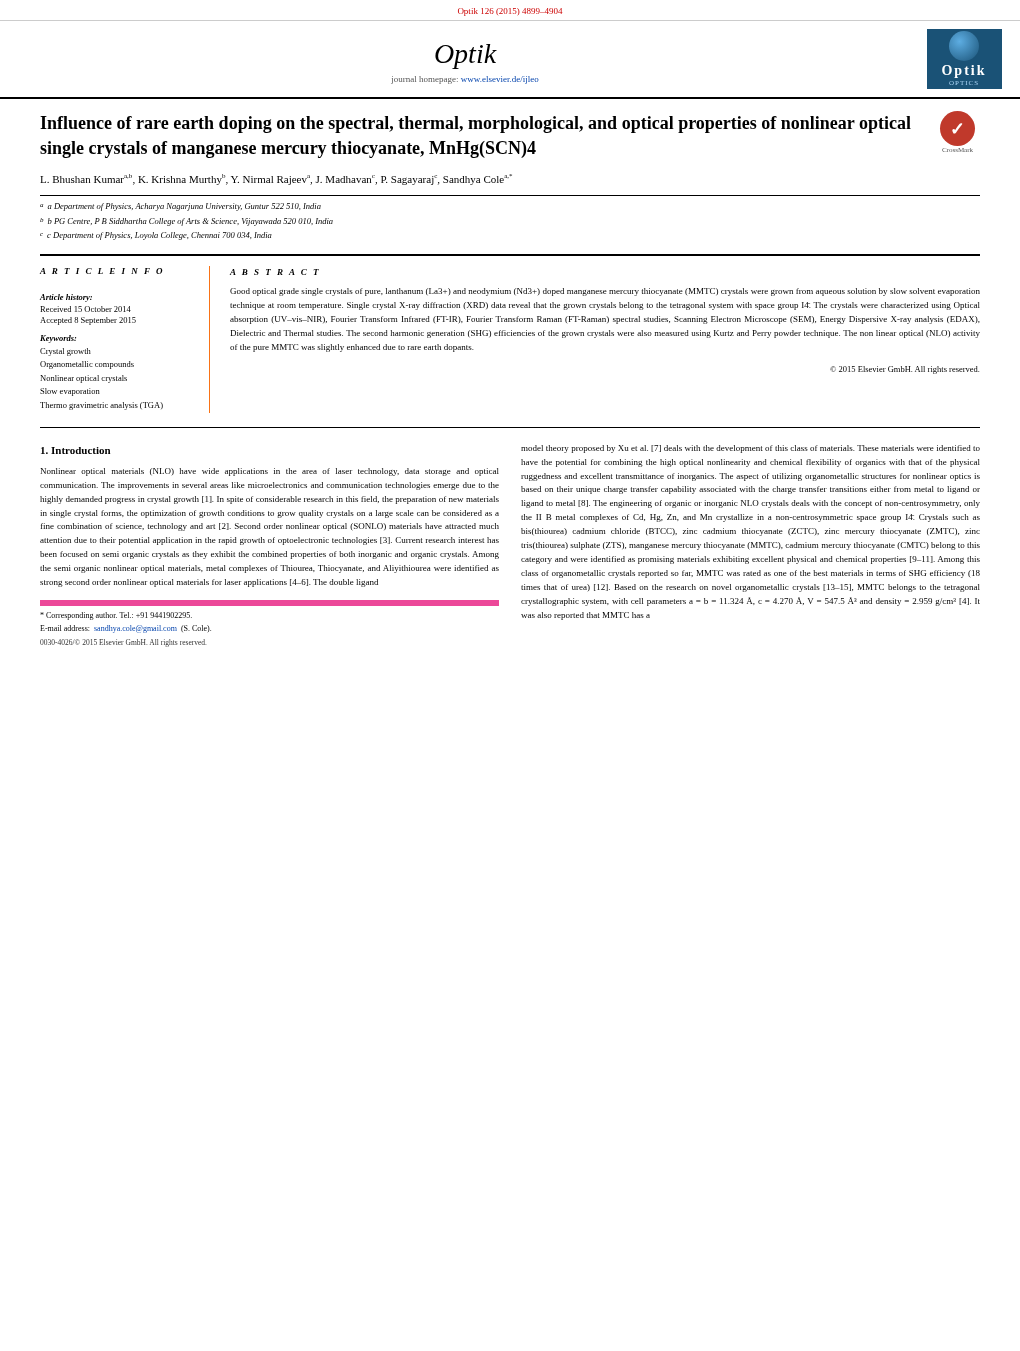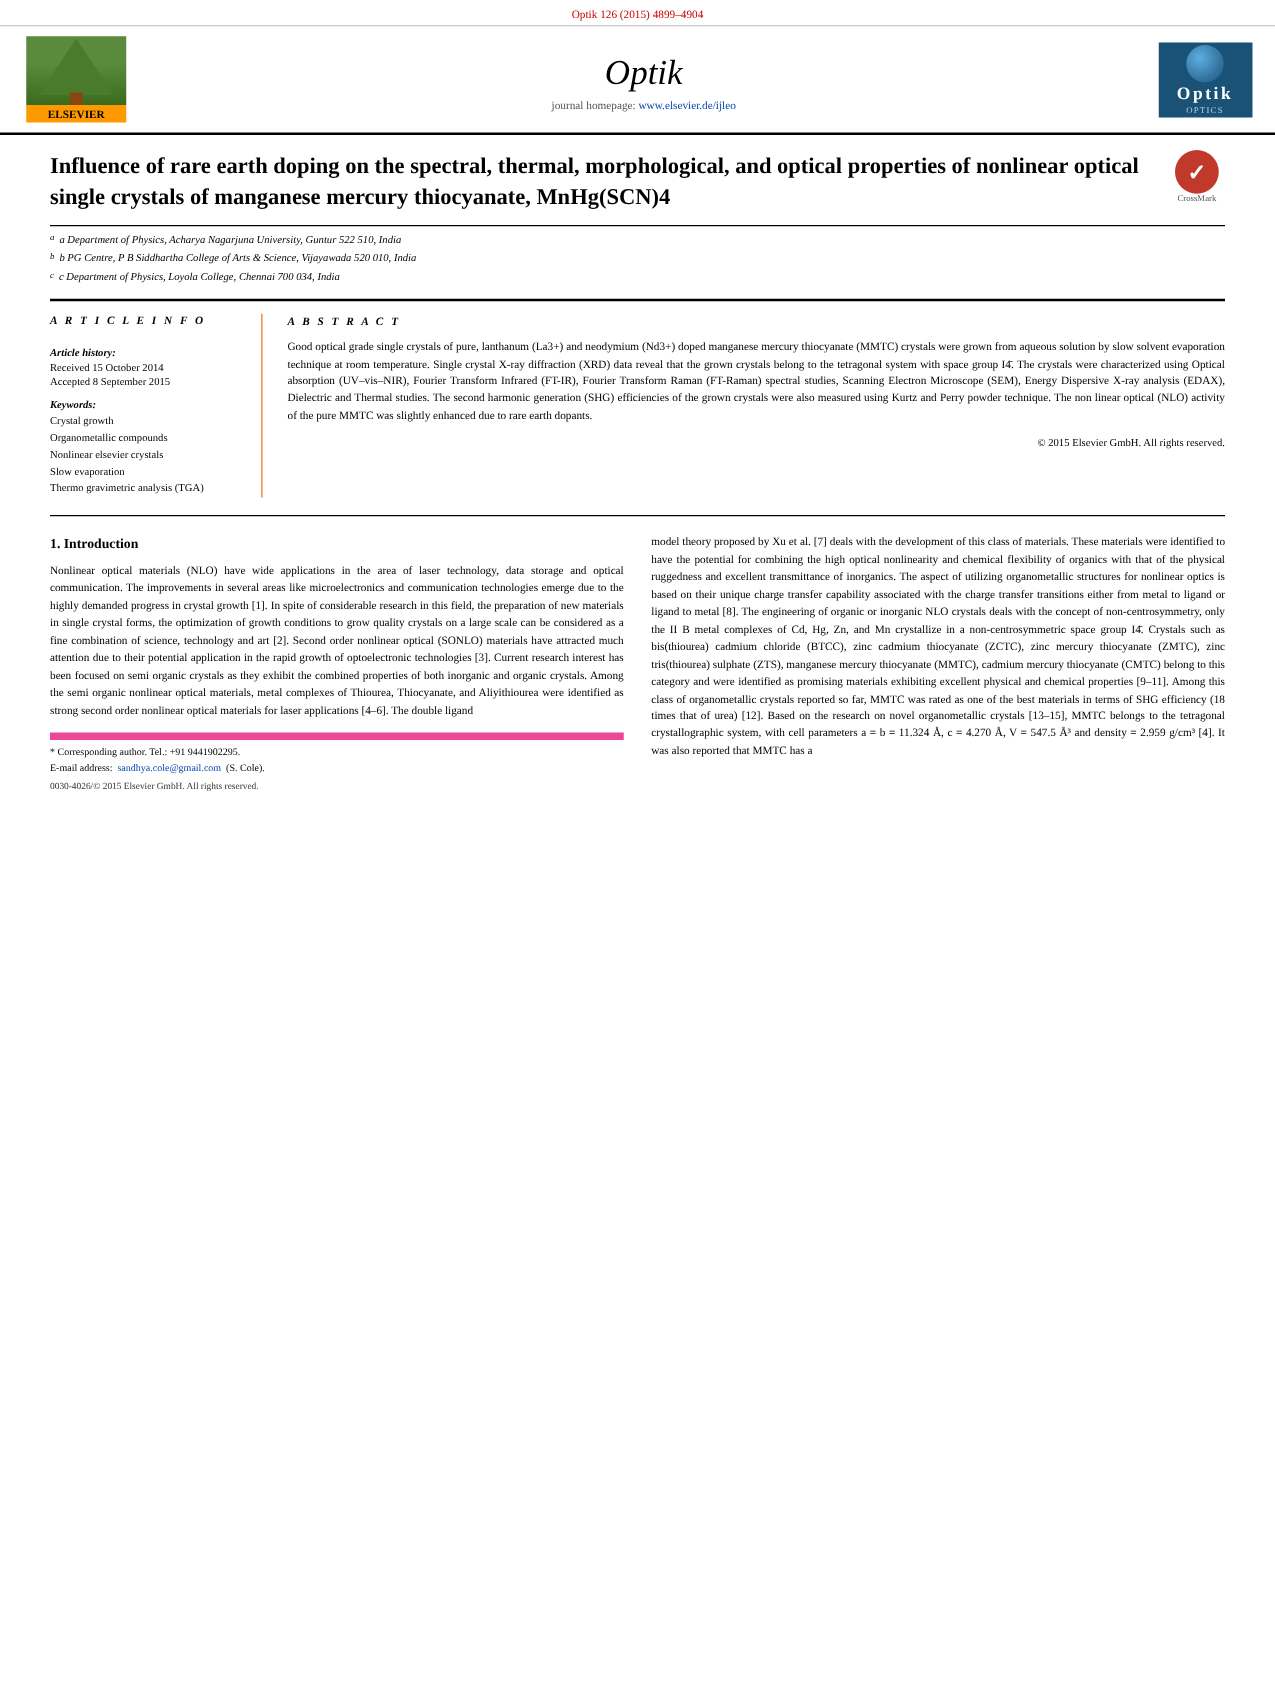--- a/index.html
+++ b/index.html
@@ -311,27 +311,20 @@
   </style>
 </head>
 <body>
 
 <div class="top-bar">
   <span>Optik 126 (2015) 4899–4904</span>
 </div>
 
 <div class="journal-header">
 
-  <div class="elsevier-logo">
-    <div class="tree-img">
-      <div class="tree-shape"></div>
-      <div class="tree-trunk"></div>
-    </div>
-    <div class="elsevier-label">ELSEVIER</div>
-  </div>
 
   <div class="journal-center">
     <div class="journal-name">Optik</div>
     <div class="journal-homepage">
       <span>journal homepage:</span>
       <a href="#" class="blue-text">www.elsevier.de/ijleo</a>
     </div>
   </div>
 
   <div class="optik-logo">
@@ -346,20 +339,24 @@
 <div class="paper">
 
   <div class="title-section">
     <div class="paper-title">Influence of rare earth doping on the spectral, thermal, morphological, and optical properties of nonlinear optical single crystals of manganese mercury thiocyanate, MnHg(SCN)4</div>
     <div class="crossmark">
       <div class="crossmark-icon">✓</div>
       <div class="crossmark-label">CrossMark</div>
     </div>
   </div>
 
+  <div class="authors">
+    L. Bhushan Kumar<sup>a,b</sup>, K. Krishna Murthy<sup>b</sup>, Y. Nirmal Rajeev<sup>a</sup>, J. Madhavan<sup>c</sup>, P. Sagayaraj<sup>c</sup>,
+    Sandhya Cole<sup>a,*</sup>
+  </div>
 
   <div class="affiliations">
     <div class="affil-row">
       <span><sup>a</sup></span>
       <span>a Department of Physics, Acharya Nagarjuna University, Guntur 522 510, India</span>
     </div>
     <div class="affil-row">
       <span><sup>b</sup></span>
       <span>b PG Centre, P B Siddhartha College of Arts &amp; Science, Vijayawada 520 010, India</span>
     </div>
@@ -374,21 +371,21 @@
     <div class="article-info">
       <h3>A R T I C L E   I N F O</h3>
       <div class="subsection-title">Article history:</div>
       <div class="date-row">Received 15 October 2014</div>
       <div class="date-row">Accepted 8 September 2015</div>
 
       <div class="subsection-title" style="margin-top:8px;">Keywords:</div>
       <ul class="keywords-list">
         <li>Crystal growth</li>
         <li>Organometallic compounds</li>
-        <li>Nonlinear elsevier crystals</li>
+        <li>Nonlinear optical crystals</li>
         <li>Slow evaporation</li>
         <li>Thermo gravimetric analysis (TGA)</li>
       </ul>
     </div>
 
     <div class="abstract-col">
       <h3>A B S T R A C T</h3>
       <div class="abstract-text">Good optical grade single crystals of pure, lanthanum (La3+) and neodymium (Nd3+) doped manganese mercury thiocyanate (MMTC) crystals were grown from aqueous solution by slow solvent evaporation technique at room temperature. Single crystal X-ray diffraction (XRD) data reveal that the grown crystals belong to the tetragonal system with space group I4̄. The crystals were characterized using Optical absorption (UV–vis–NIR), Fourier Transform Infrared (FT-IR), Fourier Transform Raman (FT-Raman) spectral studies, Scanning Electron Microscope (SEM), Energy Dispersive X-ray analysis (EDAX), Dielectric and Thermal studies. The second harmonic generation (SHG) efficiencies of the grown crystals were also measured using Kurtz and Perry powder technique. The non linear optical (NLO) activity of the pure MMTC was slightly enhanced due to rare earth dopants.</div>
       <div class="copyright">© 2015 Elsevier GmbH. All rights reserved.</div>
     </div>

